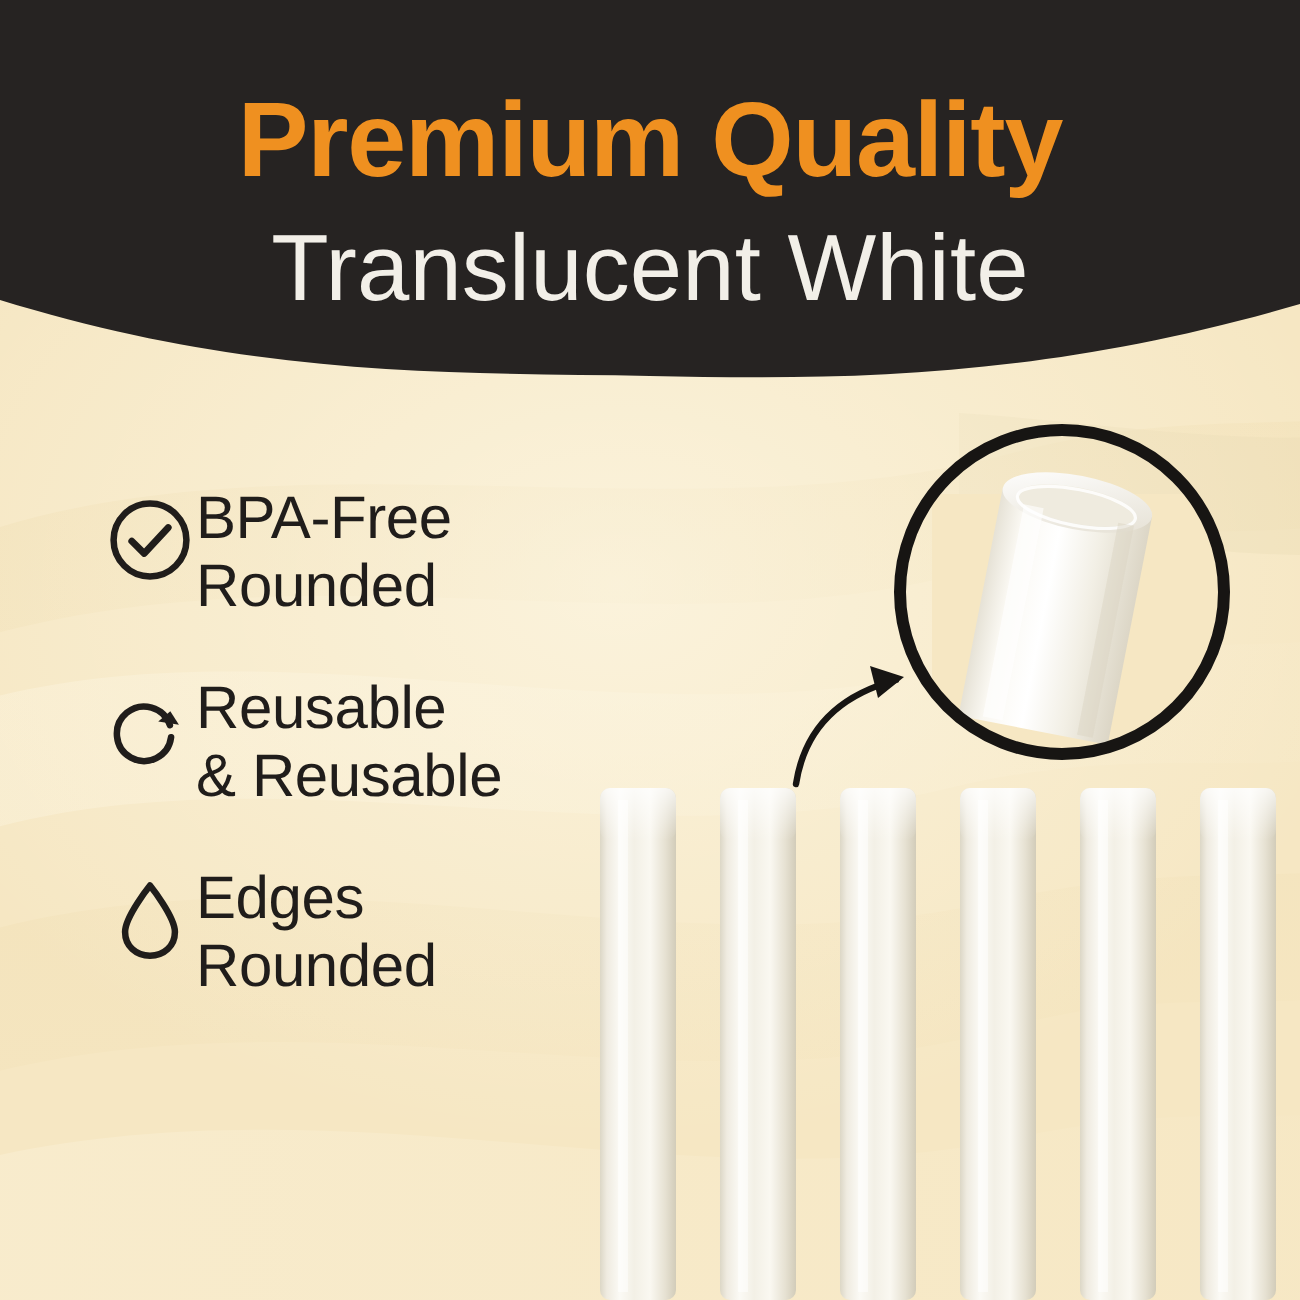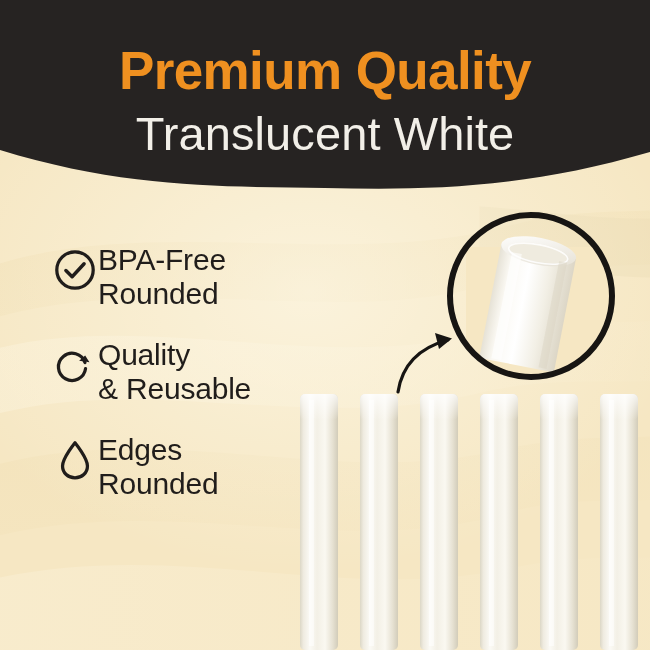--- a/index.html
+++ b/index.html
@@ -88,21 +88,21 @@
     </div>
 
     <div class="feature">
       <span class="feature-icon">
         <svg viewBox="0 0 48 48" width="46" height="46">
           <path d="M34.4 21.5 A14.2 14.2 0 1 0 35 27.8" fill="none" stroke="#201D1B" stroke-width="3.4" stroke-linecap="round"></path>
           <path d="M28.3 19.6 L34.6 14.2 L39.1 21.2 Z" fill="#201D1B"></path>
         </svg>
       </span>
       <span class="feature-text">
-        <span>Quality</span>
+        <span>Reusable</span>
         <span class="l2">&amp; Reusable</span>
       </span>
     </div>
 
     <div class="feature">
       <span class="feature-icon">
         <svg viewBox="0 0 48 48" width="46" height="46">
           <path d="M24 6 C24 6 37 22.2 37 30.2 C37 37.6 31.2 42.6 24 42.6
                    C16.8 42.6 11 37.6 11 30.2 C11 22.2 24 6 24 6 Z" fill="none" stroke="#201D1B" stroke-width="3.4" stroke-linejoin="round"></path>
         </svg>

